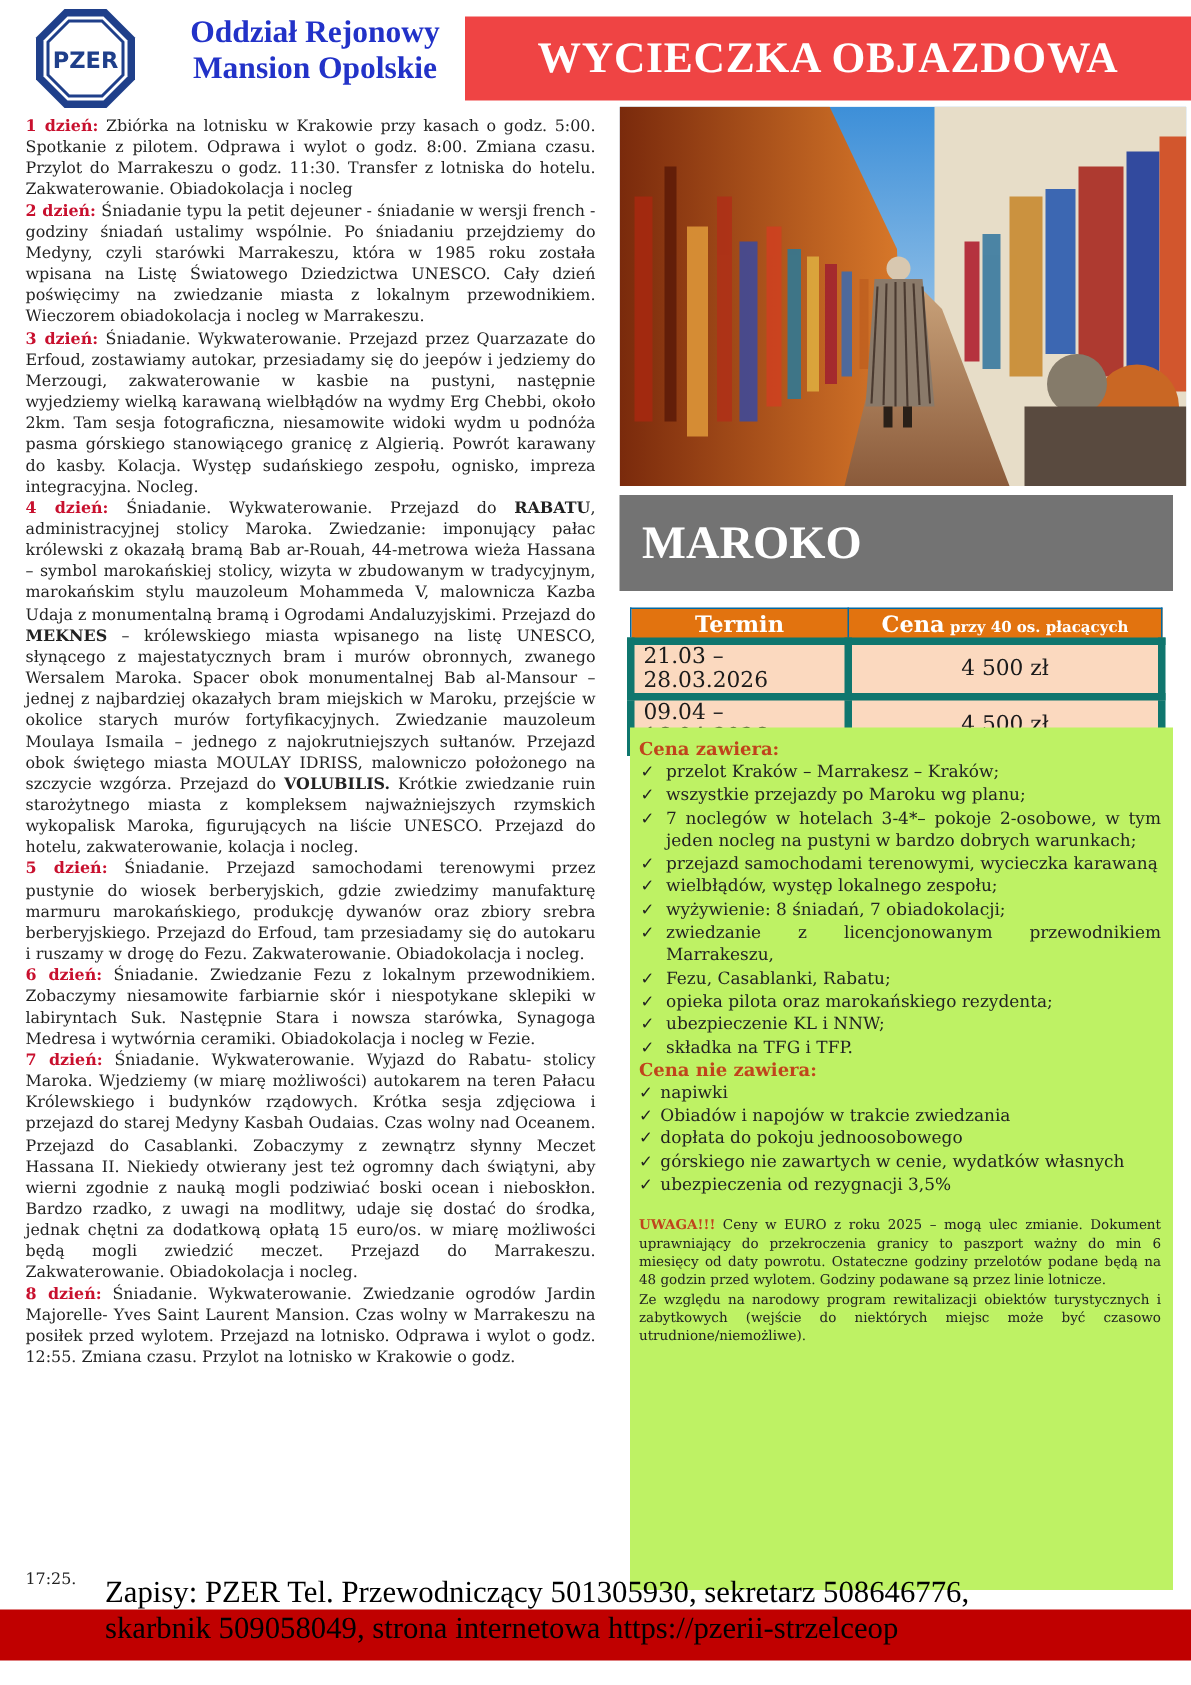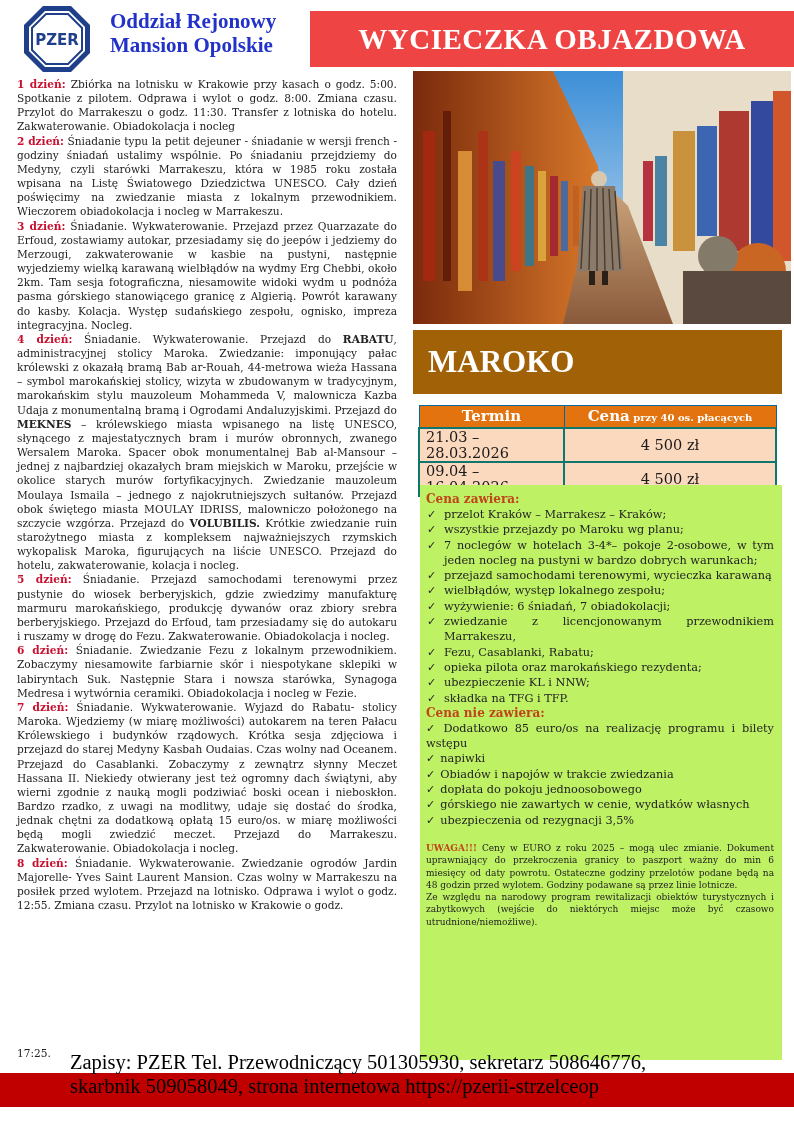--- a/index.html
+++ b/index.html
@@ -1,49 +1,49 @@
 <!DOCTYPE html>
 <html><head>
 <meta charset="utf-8">
 <style>
   * { box-sizing: border-box; margin: 0; padding: 0; }
   html, body { width: 794px; height: 1123px; background: #ffffff; overflow: hidden; }
   body { position: relative; font-family: "DejaVu Serif", serif; color: #1a1a1a; }
 
   
   .logo { position: absolute; left: 22px; top: 4px; width: 70px; height: 70px; }
-  .org { position: absolute; left: 110px; top: 9px; width: 200px; text-align: left;
+  .org { position: absolute; left: 110px; top: 9px; width: 200px; text-align: center;
          font-family: "Liberation Serif", serif; font-weight: bold; color: #2232c8; font-size: 21px; line-height: 24px; }
   .title-bar { position: absolute; left: 310px; top: 11px; width: 484px; height: 56px; background: #ef4444;
          color: #fff; font-family: "Liberation Serif", serif; font-weight: bold; font-size: 29px;
          display: flex; align-items: center; justify-content: center; letter-spacing: 0.5px; }
 
   
   .program { position: absolute; left: 17px; top: 77px; width: 380px; font-family: "DejaVu Serif", serif;
              font-size: 10.6px; line-height: 14.15px; text-align: justify; color: #222; }
   .program p { margin: 0; }
   .day-label { color: #c8102e; font-weight: bold; }
   .bold { font-weight: bold; }
 
   
   .photo { position: absolute; left: 413px; top: 71px; width: 378px; height: 253px; overflow: hidden; }
   .photo svg { width: 100%; height: 100%; display: block; }
 
   
-  .maroko { position: absolute; left: 413px; top: 330px; width: 369px; height: 64px; background: #a16207;
+  .maroko { position: absolute; left: 413px; top: 330px; width: 369px; height: 64px; background: #737373;
             color: #fff; font-family: "Liberation Serif", serif; font-weight: bold; font-size: 31px;
             padding-left: 15px; display: flex; align-items: center; }
 
   
   .price-table { position: absolute; left: 418px; top: 405px; width: 359px; border-collapse: collapse;
                  font-family: "DejaVu Serif", serif; }
   .price-table th { background: #e2730f; color: #fff; font-weight: bold; height: 22px; font-size: 15px;
                     border: 1px solid #0369a1; padding: 0 4px; text-align: center; }
   .price-table th small { font-size: 10px; }
-  .price-table td { background: #fbd9bf; height: 22px; font-size: 14.5px; border: 2px solid #0f766e; padding: 0 6px; }
+  .price-table td { background: #fbd9bf; height: 22px; font-size: 14.5px; border: 5px solid #0f766e; padding: 0 6px; }
   .price-table td.price { text-align: center; }
 
   
   .info { position: absolute; left: 420px; top: 485px; width: 362px; height: 575px; background: #bef264;
           padding: 7px 8px 0 6px; font-family: "DejaVu Serif", serif; font-size: 11.3px; line-height: 15.3px; color: #222; }
   .info h3 { color: #c0441c; font-size: 12px; font-weight: bold; line-height: 15px; }
   .info ul { list-style: none; }
   .info li { position: relative; padding-left: 18px; text-align: justify; }
   .info li .chk { position: absolute; left: 1px; top: 0; font-size: 11px; }
   .info ul.loose li { padding-left: 0; }
@@ -169,30 +169,29 @@
 </table>
 
 <div class="info">
   <h3>Cena zawiera:</h3>
   <ul>
     <li><span class="chk">✓</span><span>przelot Kraków – Marrakesz – Kraków;</span></li>
     <li><span class="chk">✓</span><span>wszystkie przejazdy po Maroku wg planu;</span></li>
     <li><span class="chk">✓</span><span>7 noclegów w hotelach 3-4*– pokoje 2-osobowe, w tym jeden nocleg na pustyni w bardzo dobrych warunkach;</span></li>
     <li><span class="chk">✓</span><span>przejazd samochodami terenowymi, wycieczka karawaną</span></li>
     <li><span class="chk">✓</span><span>wielbłądów, występ lokalnego zespołu;</span></li>
-    <li><span class="chk">✓</span><span>wyżywienie: 6 śniadań, 7 obiadokolacji;</span></li>
+    <li><span class="chk">✓</span><span>wyżywienie: 8 śniadań, 7 obiadokolacji;</span></li>
     <li><span class="chk">✓</span><span>zwiedzanie z licencjonowanym przewodnikiem Marrakeszu,</span></li>
     <li><span class="chk">✓</span><span>Fezu, Casablanki, Rabatu;</span></li>
     <li><span class="chk">✓</span><span>opieka pilota oraz marokańskiego rezydenta;</span></li>
     <li><span class="chk">✓</span><span>ubezpieczenie KL i NNW;</span></li>
     <li><span class="chk">✓</span><span>składka na TFG i TFP.</span></li>
   </ul>
   <h3>Cena nie zawiera:</h3>
   <ul class="loose">
-    <li><span class="chk">✓</span><span>Dodatkowo 85 euro/os na realizację programu i bilety wstępu</span></li>
     <li><span class="chk">✓</span><span>napiwki</span></li>
     <li><span class="chk">✓</span><span>Obiadów i napojów w trakcie zwiedzania</span></li>
     <li><span class="chk">✓</span><span>dopłata do pokoju jednoosobowego</span></li>
     <li><span class="chk">✓</span><span>górskiego  nie zawartych w cenie, wydatków własnych</span></li>
     <li><span class="chk">✓</span><span>ubezpieczenia od rezygnacji 3,5%</span></li>
   </ul>
   <div class="note">
     <p><span class="warn">UWAGA!!!</span><span>  Ceny w EURO z roku 2025 – mogą ulec zmianie. Dokument uprawniający do przekroczenia granicy to paszport ważny do min 6 miesięcy od daty powrotu. Ostateczne godziny przelotów podane będą na 48 godzin przed wylotem. Godziny podawane są przez linie lotnicze.</span></p>
     <p>Ze względu na narodowy program rewitalizacji obiektów turystycznych i zabytkowych (wejście do niektórych miejsc może być czasowo utrudnione/niemożliwe).</p>
   </div>

